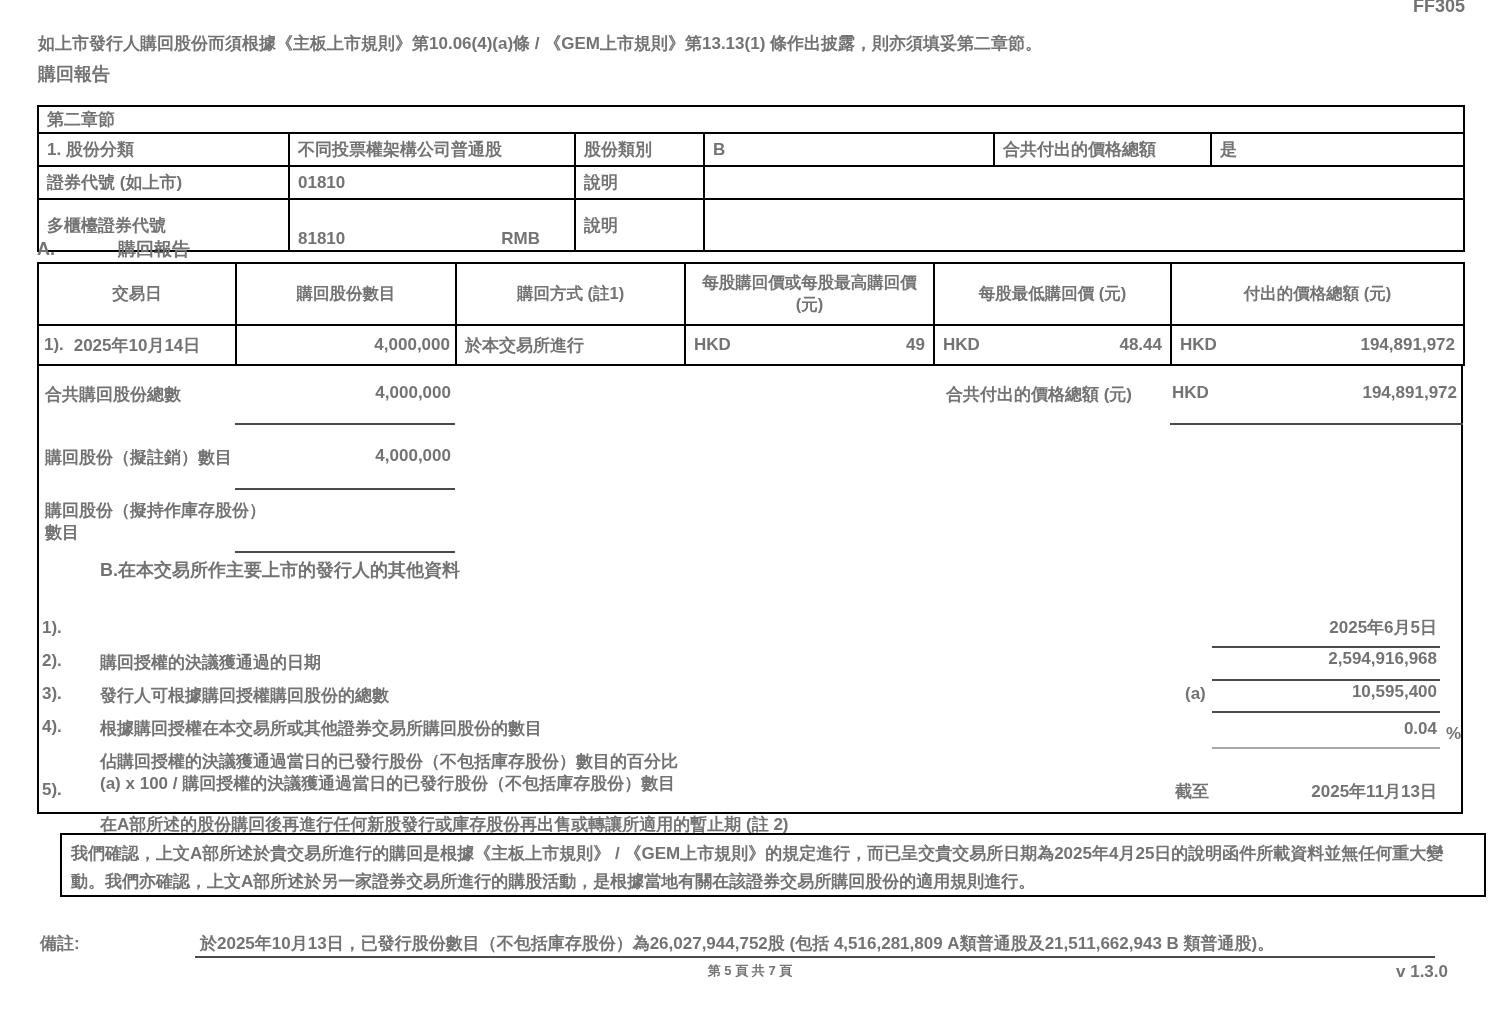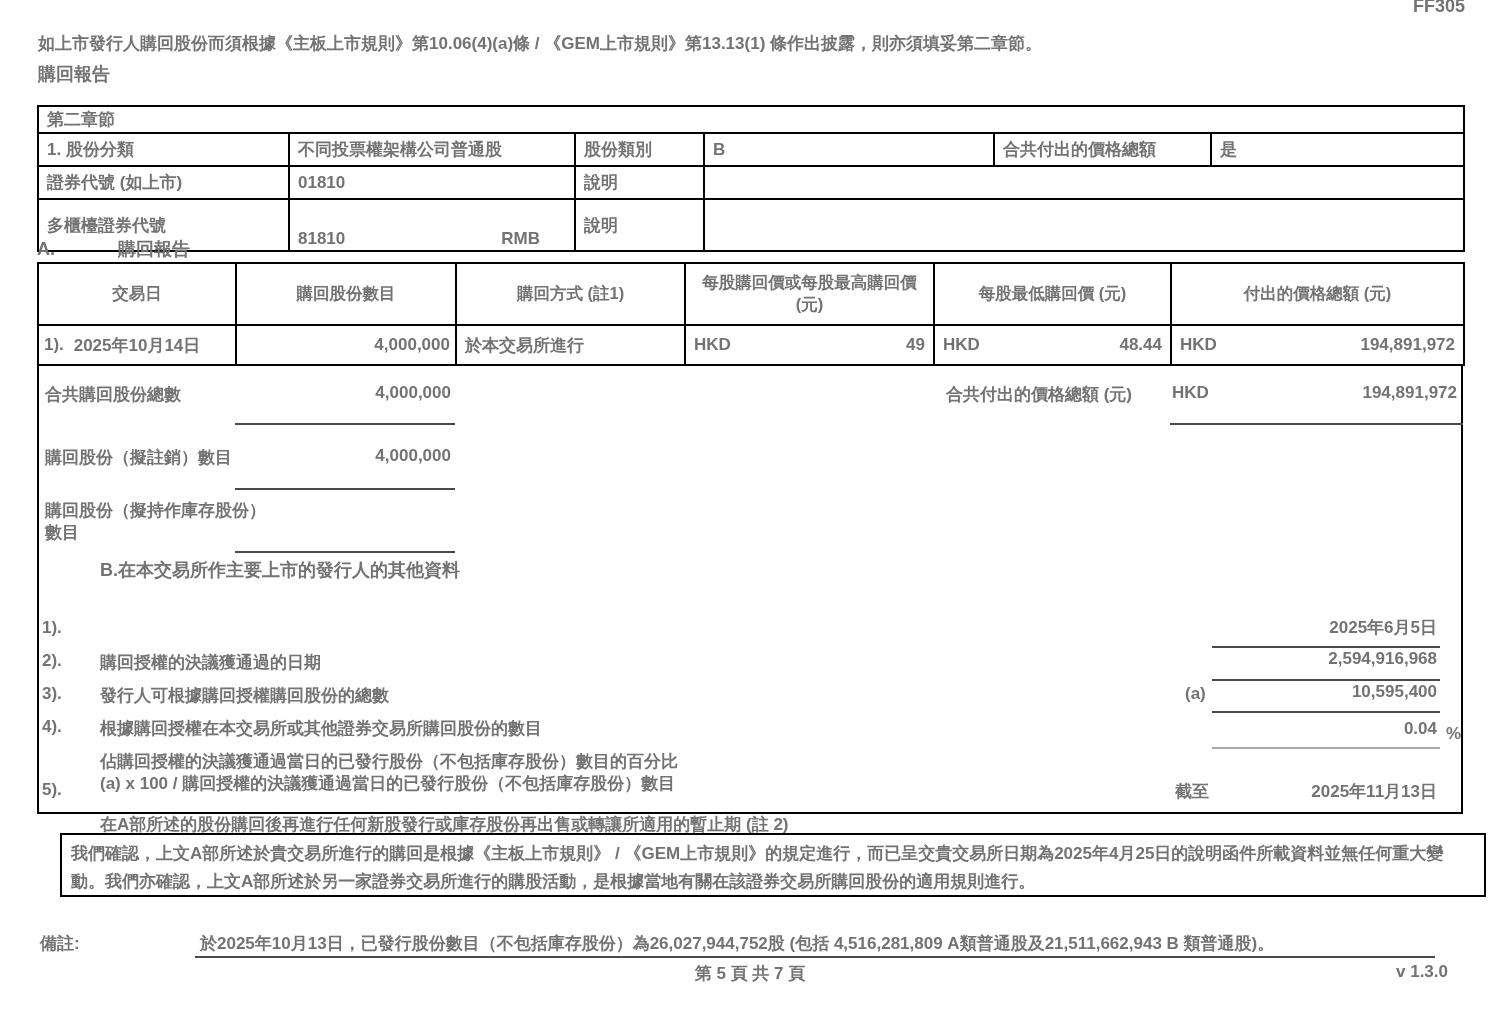--- a/index.html
+++ b/index.html
@@ -55,21 +55,21 @@
   .item-idx { left: 3px; }
 
   .confirm-box {
     left: 37px; top: 833px; width: 1426px; height: 64px;
     border: 2px solid #000; padding: 5px 9px;
     font-size: 17px; line-height: 28px; margin-left: 23px;
   }
   .note-label { left: 40px; top: 932px; }
   .note-text { left: 200px; top: 932px; white-space: nowrap; }
   .footer-rule { left: 195px; top: 956px; width: 1240px; height: 2px; background: #4a4a4a; }
-  .footer-page { left: 0; top: 962px; width: 1500px; text-align: center; font-size: 17px; }
+  .footer-page { left: 0; top: 962px; width: 1500px; text-align: center; font-size: 13px; }
   .footer-ver { top: 962px; right: 52px; font-size: 17px; }
 </style>
 </head>
 <body>
 
 <div class="page">
 
   <div class="abs form-code">FF305</div>
   <div class="abs intro">如上市發行人購回股份而須根據《主板上市規則》第10.06(4)(a)條 / 《GEM上市規則》第13.13(1) 條作出披露，則亦須填妥第二章節。</div>
   <div class="abs report-title">購回報告</div>

